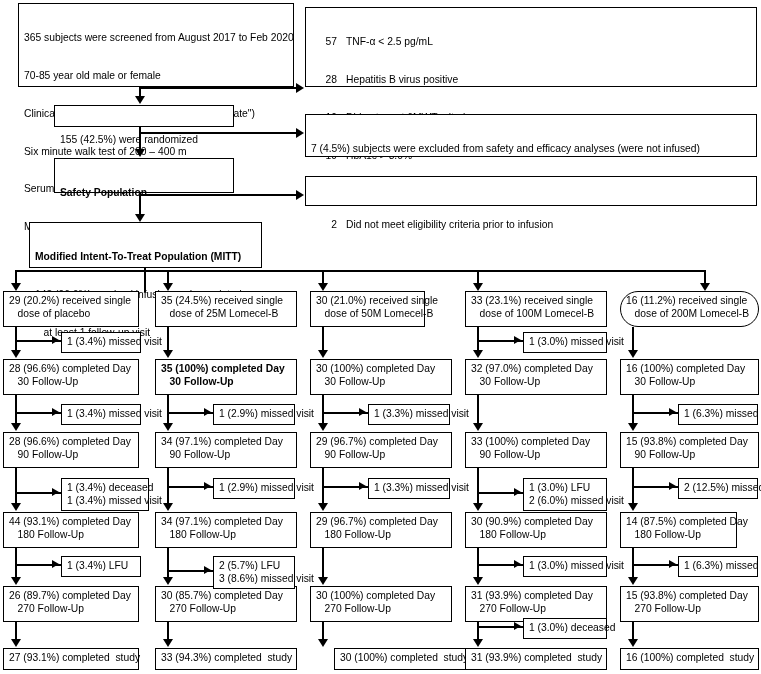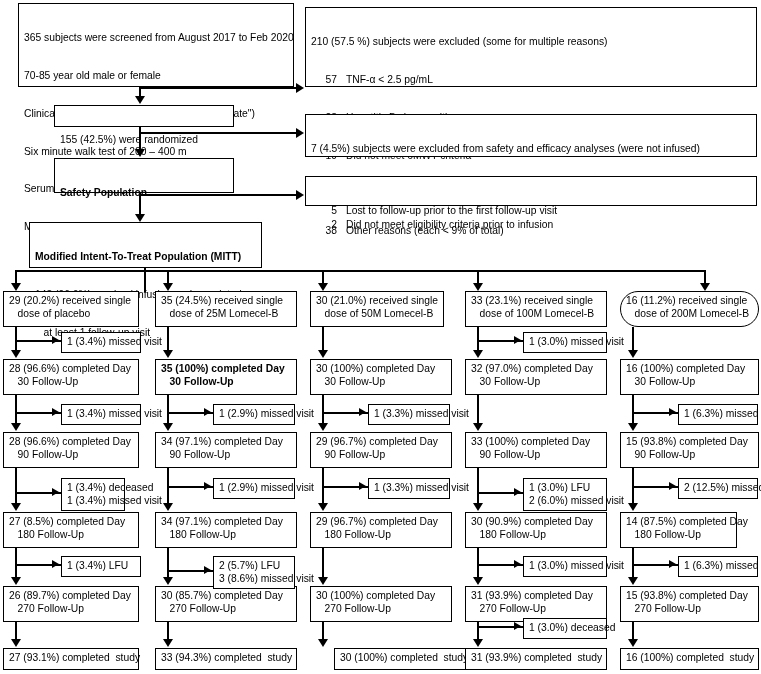--- a/index.html
+++ b/index.html
@@ -81,21 +81,20 @@
   <div class="box" style="left:18px; top:3px; width:276px; height:84px;">
     <span class="ln">365 subjects were screened from August 2017 to Feb 2020</span>
     <span class="ln">70-85 year old male or female</span>
     <span class="ln">Clinical Frailty Score of 5 ("mild") or 6 ("moderate")</span>
     <span class="ln">Six minute walk test of 200 – 400 m</span>
     <span class="ln">Serum TNF-α ≥ 2.5 pg/ml</span>
     <span class="ln">MMSE ≥ 24</span>
   </div>
 
   <div class="box" style="left:305px; top:7px; width:452px; height:80px;">
-    <span class="ln">210 (57.5 %) subjects were excluded (some for multiple reasons)</span>
     <span class="rsn"><span class="num">57</span><span>TNF-α &lt; 2.5 pg/mL</span></span>
     <span class="rsn"><span class="num">28</span><span>Hepatitis B virus positive</span></span>
     <span class="rsn"><span class="num">19</span><span>Did not meet 6MWT criteria</span></span>
     <span class="rsn"><span class="num">19</span><span>HbA1c &gt; 8.0%</span></span>
     <span class="rsn"><span class="num">38</span><span>Other reasons (each &lt; 9% of total)</span></span>
   </div>
 
   <div class="vline" style="left:139px; top:87px; height:10px;"></div>
   <div class="hline" style="left:139px; top:87px; width:161px;"></div>
   <div class="arrow-r" style="left:296px; top:83px;"></div>
@@ -115,21 +114,20 @@
   <div class="hline" style="left:139px; top:132px; width:161px;"></div>
   <div class="arrow-r" style="left:296px; top:128px;"></div>
   <div class="arrow-d" style="left:135px; top:149px;"></div>
 
   <div class="box" style="left:54px; top:158px; width:180px; height:35px;">
     <span class="ttl">Safety Population</span>
     <span class="ln">148 (96.1%) received infusion</span>
   </div>
 
   <div class="box" style="left:305px; top:176px; width:452px; height:30px;">
-    <span class="rsn"><span class="num">5</span><span>Lost to follow-up prior to the first follow-up visit</span></span>
   </div>
 
   <div class="vline" style="left:139px; top:193px; height:22px;"></div>
   <div class="hline" style="left:139px; top:194px; width:161px;"></div>
   <div class="arrow-r" style="left:296px; top:190px;"></div>
   <div class="arrow-d" style="left:135px; top:214px;"></div>
 
   <div class="box" style="left:29px; top:222px; width:233px; height:46px;">
     <span class="ttl">Modified Intent-To-Treat Population (MITT)</span>
     <span class="ln"><span>143 (96.6%) received infusion </span><span class="ital">and</span><span> completed</span></span>
@@ -148,38 +146,38 @@
   <div class="arrow-d" style="left:11px; top:283px;"></div>
   <div class="arrow-d" style="left:163px; top:283px;"></div>
   <div class="arrow-d" style="left:318px; top:283px;"></div>
   <div class="arrow-d" style="left:473px; top:283px;"></div>
   <div class="arrow-d" style="left:700px; top:283px;"></div>
 
   <div id="arms-layer">
       <div class="box" style="left: 3px; top: 291px; width: 136px; min-height: 36px;"><span class="ln">29 (20.2%) received single</span><span class="ln">   dose of placebo</span></div>
       <div class="box" style="left: 3px; top: 359px; width: 136px; min-height: 36px;"><span class="ln">28 (96.6%) completed Day</span><span class="ln">   30 Follow-Up</span></div>
       <div class="box" style="left: 3px; top: 432px; width: 136px; min-height: 36px;"><span class="ln">28 (96.6%) completed Day</span><span class="ln">   90 Follow-Up</span></div>
-      <div class="box" style="left: 3px; top: 512px; width: 136px; min-height: 36px;"><span class="ln">27 (8.5%) completed Day</span><span class="ln">   180 Follow-Up</span></div>
+      <div class="box" style="left: 3px; top: 512px; width: 136px; min-height: 36px;"><span class="ln">44 (93.1%) completed Day</span><span class="ln">   180 Follow-Up</span></div>
       <div class="box" style="left: 3px; top: 586px; width: 136px; min-height: 36px;"><span class="ln">26 (89.7%) completed Day</span><span class="ln">   270 Follow-Up</span></div>
       <div class="box" style="left: 3px; top: 648px; width: 136px; min-height: 22px;"><span class="ln">27 (93.1%) completed  study</span></div>
       <div class="vline" style="left: 15px; top: 327px; height: 24px;"></div>
       <div class="arrow-d" style="left: 11px; top: 350px;"></div>
       <div class="hline" style="left: 15px; top: 340px; width: 48px;"></div>
       <div class="arrow-r thin" style="left: 52px; top: 336px;"></div>
       <div class="box" style="left: 61px; top: 332px; width: 80px; min-height: 17px;"><span class="ln">1 (3.4%) missed visit</span></div>
       <div class="vline" style="left: 15px; top: 395px; height: 29px;"></div>
       <div class="arrow-d" style="left: 11px; top: 423px;"></div>
       <div class="hline" style="left: 15px; top: 412px; width: 48px;"></div>
       <div class="arrow-r thin" style="left: 52px; top: 408px;"></div>
       <div class="box" style="left: 61px; top: 404px; width: 80px; min-height: 17px;"><span class="ln">1 (3.4%) missed visit</span></div>
       <div class="vline" style="left: 15px; top: 468px; height: 36px;"></div>
       <div class="arrow-d" style="left: 11px; top: 503px;"></div>
       <div class="hline" style="left: 15px; top: 492px; width: 48px;"></div>
       <div class="arrow-r thin" style="left: 52px; top: 488px;"></div>
-      <div class="box" style="left: 61px; top: 478px; width: 64px; min-height: 29px;"><span class="ln">1 (3.4%) deceased</span><span class="ln">1 (3.4%) missed visit</span></div>
+      <div class="box" style="left: 61px; top: 478px; width: 88px; min-height: 29px;"><span class="ln">1 (3.4%) deceased</span><span class="ln">1 (3.4%) missed visit</span></div>
       <div class="vline" style="left: 15px; top: 548px; height: 30px;"></div>
       <div class="arrow-d" style="left: 11px; top: 577px;"></div>
       <div class="hline" style="left: 15px; top: 564px; width: 48px;"></div>
       <div class="arrow-r thin" style="left: 52px; top: 560px;"></div>
       <div class="box" style="left: 61px; top: 556px; width: 80px; min-height: 17px;"><span class="ln">1 (3.4%) LFU</span></div>
       <div class="vline" style="left: 15px; top: 622px; height: 18px;"></div>
       <div class="arrow-d" style="left: 11px; top: 639px;"></div>
       <div class="box" style="left: 155px; top: 291px; width: 142px; min-height: 36px;"><span class="ln">35 (24.5%) received single</span><span class="ln">   dose of 25M Lomecel-B</span></div>
       <div class="box" style="left: 155px; top: 359px; width: 142px; min-height: 36px; font-weight: bold;"><span class="ln">35 (100%) completed Day</span><span class="ln">   30 Follow-Up</span></div>
       <div class="box" style="left: 155px; top: 432px; width: 142px; min-height: 36px;"><span class="ln">34 (97.1%) completed Day</span><span class="ln">   90 Follow-Up</span></div>
@@ -198,21 +196,21 @@
       <div class="hline" style="left: 167px; top: 486px; width: 48px;"></div>
       <div class="arrow-r thin" style="left: 204px; top: 482px;"></div>
       <div class="box" style="left: 213px; top: 478px; width: 82px; min-height: 17px;"><span class="ln">1 (2.9%) missed visit</span></div>
       <div class="vline" style="left: 167px; top: 548px; height: 30px;"></div>
       <div class="arrow-d" style="left: 163px; top: 577px;"></div>
       <div class="hline" style="left: 167px; top: 570px; width: 48px;"></div>
       <div class="arrow-r thin" style="left: 204px; top: 566px;"></div>
       <div class="box" style="left: 213px; top: 556px; width: 82px; min-height: 29px;"><span class="ln">2 (5.7%) LFU</span><span class="ln">3 (8.6%) missed visit</span></div>
       <div class="vline" style="left: 167px; top: 622px; height: 18px;"></div>
       <div class="arrow-d" style="left: 163px; top: 639px;"></div>
-      <div class="box" style="left: 310px; top: 291px; width: 134px; min-height: 36px;"><span class="ln">30 (21.0%) received single</span><span class="ln">   dose of 50M Lomecel-B</span></div>
+      <div class="box" style="left: 310px; top: 291px; width: 115px; min-height: 36px;"><span class="ln">30 (21.0%) received single</span><span class="ln">   dose of 50M Lomecel-B</span></div>
       <div class="box" style="left: 310px; top: 359px; width: 142px; min-height: 36px;"><span class="ln">30 (100%) completed Day</span><span class="ln">   30 Follow-Up</span></div>
       <div class="box" style="left: 310px; top: 432px; width: 142px; min-height: 36px;"><span class="ln">29 (96.7%) completed Day</span><span class="ln">   90 Follow-Up</span></div>
       <div class="box" style="left: 310px; top: 512px; width: 142px; min-height: 36px;"><span class="ln">29 (96.7%) completed Day</span><span class="ln">   180 Follow-Up</span></div>
       <div class="box" style="left: 310px; top: 586px; width: 142px; min-height: 36px;"><span class="ln">30 (100%) completed Day</span><span class="ln">   270 Follow-Up</span></div>
       <div class="box" style="left: 310px; top: 648px; width: 142px; min-height: 22px; margin-left: 24px;"><span class="ln">30 (100%) completed  study</span></div>
       <div class="vline" style="left: 322px; top: 327px; height: 24px;"></div>
       <div class="arrow-d" style="left: 318px; top: 350px;"></div>
       <div class="vline" style="left: 322px; top: 395px; height: 29px;"></div>
       <div class="arrow-d" style="left: 318px; top: 423px;"></div>
       <div class="hline" style="left: 322px; top: 412px; width: 48px;"></div>

